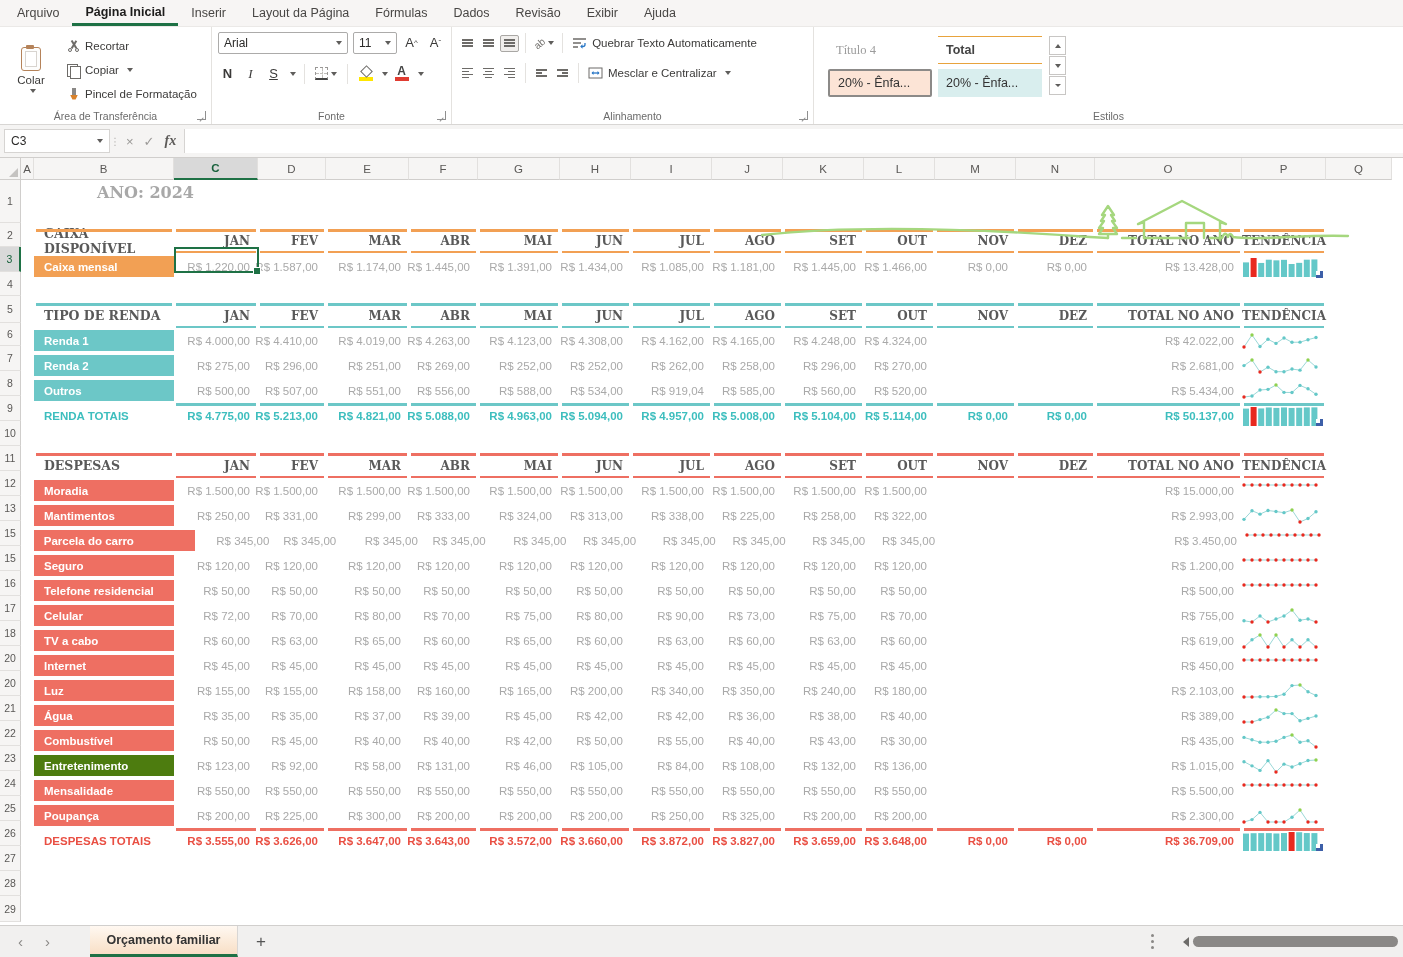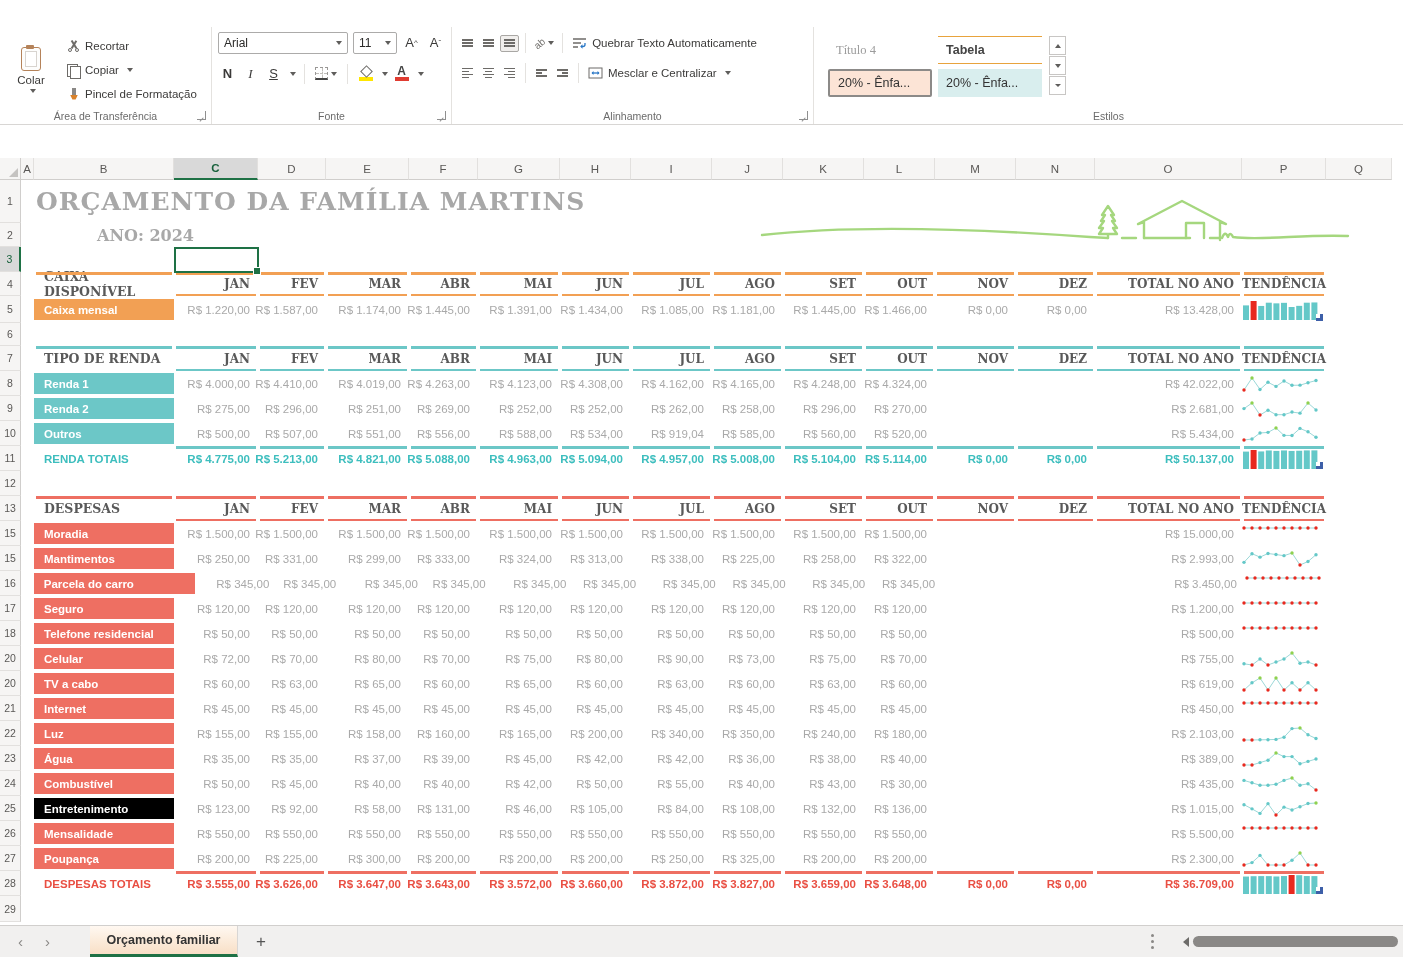--- a/index.html
+++ b/index.html
@@ -149,20 +149,31 @@
   .tdots i { width:3px; height:3px; border-radius:50%; background:#8a8886;}
   .hscroll { align-self:center; width:215px; height:14px; margin-right:5px; display:flex; align-items:center; gap:4px;}
   .harrow { width:0; height:0; border-right:6px solid #6e6c6a; border-top:5px solid transparent; border-bottom:5px solid transparent;}
   .hthumb { flex:1; height:11px; background:#8a8886; border-radius:6px;}
 </style>
 </head>
 <body>
 
 <div class="app">
 
+  <div class="rtabs" id="rtabs">
+      <div class="rtab">Arquivo</div>
+      <div class="rtab active">Página Inicial</div>
+      <div class="rtab">Inserir</div>
+      <div class="rtab">Layout da Página</div>
+      <div class="rtab">Fórmulas</div>
+      <div class="rtab">Dados</div>
+      <div class="rtab">Revisão</div>
+      <div class="rtab">Exibir</div>
+      <div class="rtab">Ajuda</div>
+    </div>
 
   <div class="ribbon">
 
     <div class="group" style="width:212px;">
       <div style="display:flex;gap:8px;">
         <div class="bigbtn">
           <span class="ic-clip"></span>
           <span>Colar</span>
           <span class="dd"></span>
         </div>
@@ -302,39 +313,52 @@
         </div>
       </div>
       <div class="glabel">Alinhamento</div>
       <span class="lnch"></span>
     </div>
 
 
     <div class="group" style="flex:1;border-right:none;display:flex;">
       <div class="gal">
         <div class="gitem g0">Título 4</div>
-        <div class="gitem g1">Tabela</div>
+        <div class="gitem g1">Total</div>
         <div class="gitem g2">20% - Ênfa...</div>
         <div class="gitem g3">20% - Ênfa...</div>
       </div>
       <div class="galscroll">
         <div class="gsb">
             <span class="dd up"></span>
           </div>
         <div class="gsb">
             <span class="dd"></span>
           </div>
         <div class="gsb">
             <span class="dd" style="border-top-width:3px;"></span>
           </div>
       </div>
       <div class="glabel">Estilos</div>
     </div>
   </div>
 
+  <div class="fbar">
+    <div class="namebox">
+      <span>C3</span>
+      <span class="dd"></span>
+    </div>
+    <div class="fdots">⋮</div>
+    <div class="fbtns">
+      <span>×</span>
+      <span>✓</span>
+      <span class="fx">fx</span>
+    </div>
+    <div class="finput"></div>
+  </div>
 
   <div class="sheet">
     <div class="corner"></div>
     <div class="colhdrs" id="colhdrs">
         <div class="ch" style="width: 13px;">A</div>
         <div class="ch" style="width: 140px;">B</div>
         <div class="ch active" style="width: 84px;">C</div>
         <div class="ch" style="width: 68px;">D</div>
         <div class="ch" style="width: 83px;">E</div>
         <div class="ch" style="width: 69px;">F</div>
@@ -375,23 +399,20 @@
         <div class="rh" style="height: 25px;">22</div>
         <div class="rh" style="height: 25px;">23</div>
         <div class="rh" style="height: 25px;">24</div>
         <div class="rh" style="height: 25px;">25</div>
         <div class="rh" style="height: 25px;">26</div>
         <div class="rh" style="height: 25px;">27</div>
         <div class="rh" style="height: 25px;">28</div>
         <div class="rh" style="height: 26px;">29</div>
       </div>
     <div class="gridbody" id="gridbody">
-        <div class="srow" style="height: 43px;">
-          <div class="sheet-title">ORÇAMENTO DA FAMÍLIA MARTINS</div>
-        </div>
         <div class="srow" style="height: 24px;">
           <div class="sheet-year">ANO: 2024</div>
         </div>
         <div class="srow" style="height: 25px;"></div>
         <div class="srow" style="height: 24px;">
           <div class="cell" style="width: 13px;"></div>
           <div class="cell hB" style="width: 140px;">CAIXA DISPONÍVEL<i class="btop" style="background: rgb(242, 160, 84);"></i></div>
           <div class="cell hM" style="width: 84px;">JAN<i class="btop" style="background: rgb(242, 160, 84);"></i><i class="bund" style="background: rgb(242, 160, 84);"></i></div>
           <div class="cell hM" style="width: 68px;">FEV<i class="btop" style="background: rgb(242, 160, 84);"></i><i class="bund" style="background: rgb(242, 160, 84);"></i></div>
           <div class="cell hM" style="width: 83px;">MAR<i class="btop" style="background: rgb(242, 160, 84);"></i><i class="bund" style="background: rgb(242, 160, 84);"></i></div>
@@ -1006,21 +1027,21 @@
               <circle cx="58" cy="12.2" r="1.7" fill="#64C8C8"></circle>
               <circle cx="66" cy="10.76" r="1.7" fill="#64C8C8"></circle>
               <circle cx="74" cy="17" r="1.7" fill="#E8291F"></circle>
             </svg>
           </div>
           <div class="cell" style="width: 66px;"></div>
         </div>
         <div class="srow" style="height: 25px;">
           <div class="cell" style="width: 13px;"></div>
           <div class="cell" style="width: 140px;">
-            <div class="chip" style="background: #000000;">Entretenimento</div>
+            <div class="chip" style="background: #4d7c0f;">Entretenimento</div>
           </div>
           <div class="cell num" style="width: 84px;">R$ 123,00</div>
           <div class="cell num" style="width: 68px;">R$ 92,00</div>
           <div class="cell num" style="width: 83px;">R$ 58,00</div>
           <div class="cell num" style="width: 69px;">R$ 131,00</div>
           <div class="cell num" style="width: 82px;">R$ 46,00</div>
           <div class="cell num" style="width: 71px;">R$ 105,00</div>
           <div class="cell num" style="width: 81px;">R$ 84,00</div>
           <div class="cell num" style="width: 71px;">R$ 108,00</div>
           <div class="cell num" style="width: 81px;">R$ 132,00</div>

